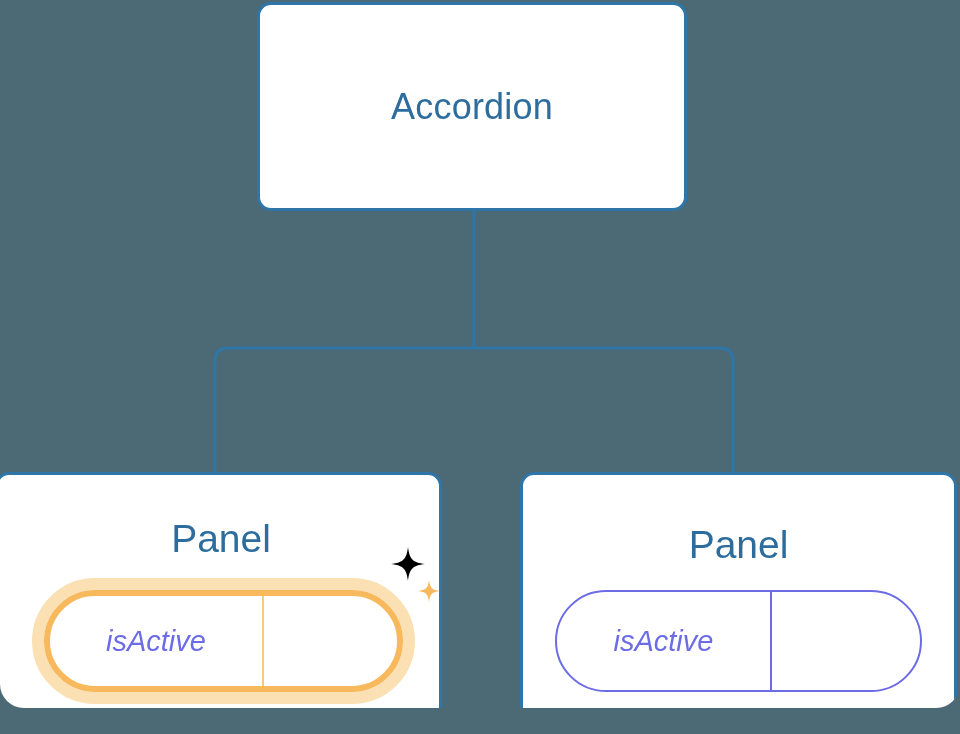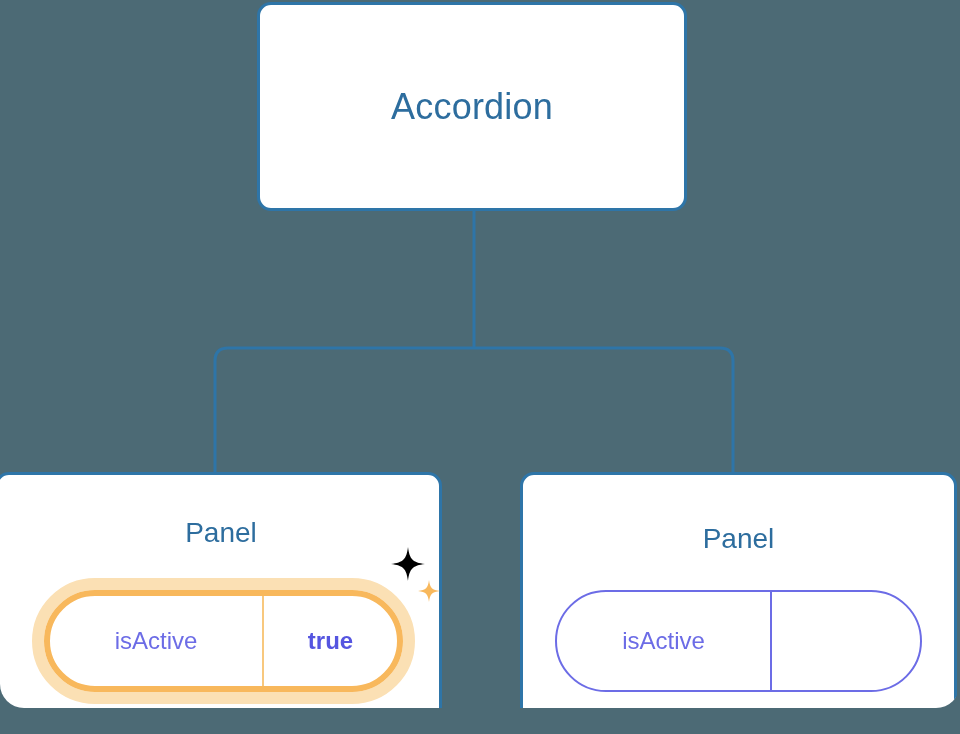--- a/index.html
+++ b/index.html
@@ -71,21 +71,21 @@
   #panel-card-right {
     left: 520px;
     top: 472px;
     width: 437px;
     height: 262px;
     border-radius: 14px;
   }
 
   .panel-title {
     color: #2d6d9e;
-    font-size: 28px;
+    font-size: 39px;
     font-weight: 400;
     line-height: 1;
     white-space: nowrap;
     position: absolute;
   }
   #panel-card-left .panel-title {
     top: 44px;
     left: 0;
     right: 0;
     text-align: center;
@@ -104,24 +104,25 @@
     display: flex;
     align-items: stretch;
     box-sizing: border-box;
     background: #ffffff;
   }
 
   .prop-key, .prop-val {
     display: flex;
     align-items: center;
     justify-content: center;
-    font-size: 24px;
+    font-size: 29px;
     line-height: 1;
     white-space: nowrap;
     box-sizing: border-box;
+    font-style: italic;
   }
 
   
   #pill-left-wrap {
     position: absolute;
     left: 32px;
     top: 578px;
     width: 383px;
     height: 126px;
   }
@@ -208,21 +209,20 @@
   </div>
 
   <div class="node-card" id="panel-card-left">
     <div class="panel-title">Panel</div>
   </div>
 
   <div id="pill-left-wrap">
     <div id="pill-left-glow"></div>
     <div class="prop-pill" id="pill-left">
       <div class="prop-key">isActive</div>
-      <div class="prop-val">true</div>
     </div>
   </div>
 
   <svg id="sparkles" viewBox="0 0 60 68">
     <path d="M 22 4 C 23.6 16.4 26.6 19.4 39 21 C 26.6 22.6 23.6 25.6 22 38 C 20.4 25.6 17.4 22.6 5 21 C 17.4 19.4 20.4 16.4 22 4 Z" fill="#f7b košt"></path>
     <path d="M 43 37 C 44.05 45.15 46.05 47.15 54 48 C 46.05 48.85 44.05 50.85 43 59 C 41.95 50.85 39.95 48.85 32 48 C 39.95 47.15 41.95 45.15 43 37 Z" fill="#f8b85c"></path>
   </svg>
 
   <div class="node-card" id="panel-card-right">
     <div class="panel-title">Panel</div>

